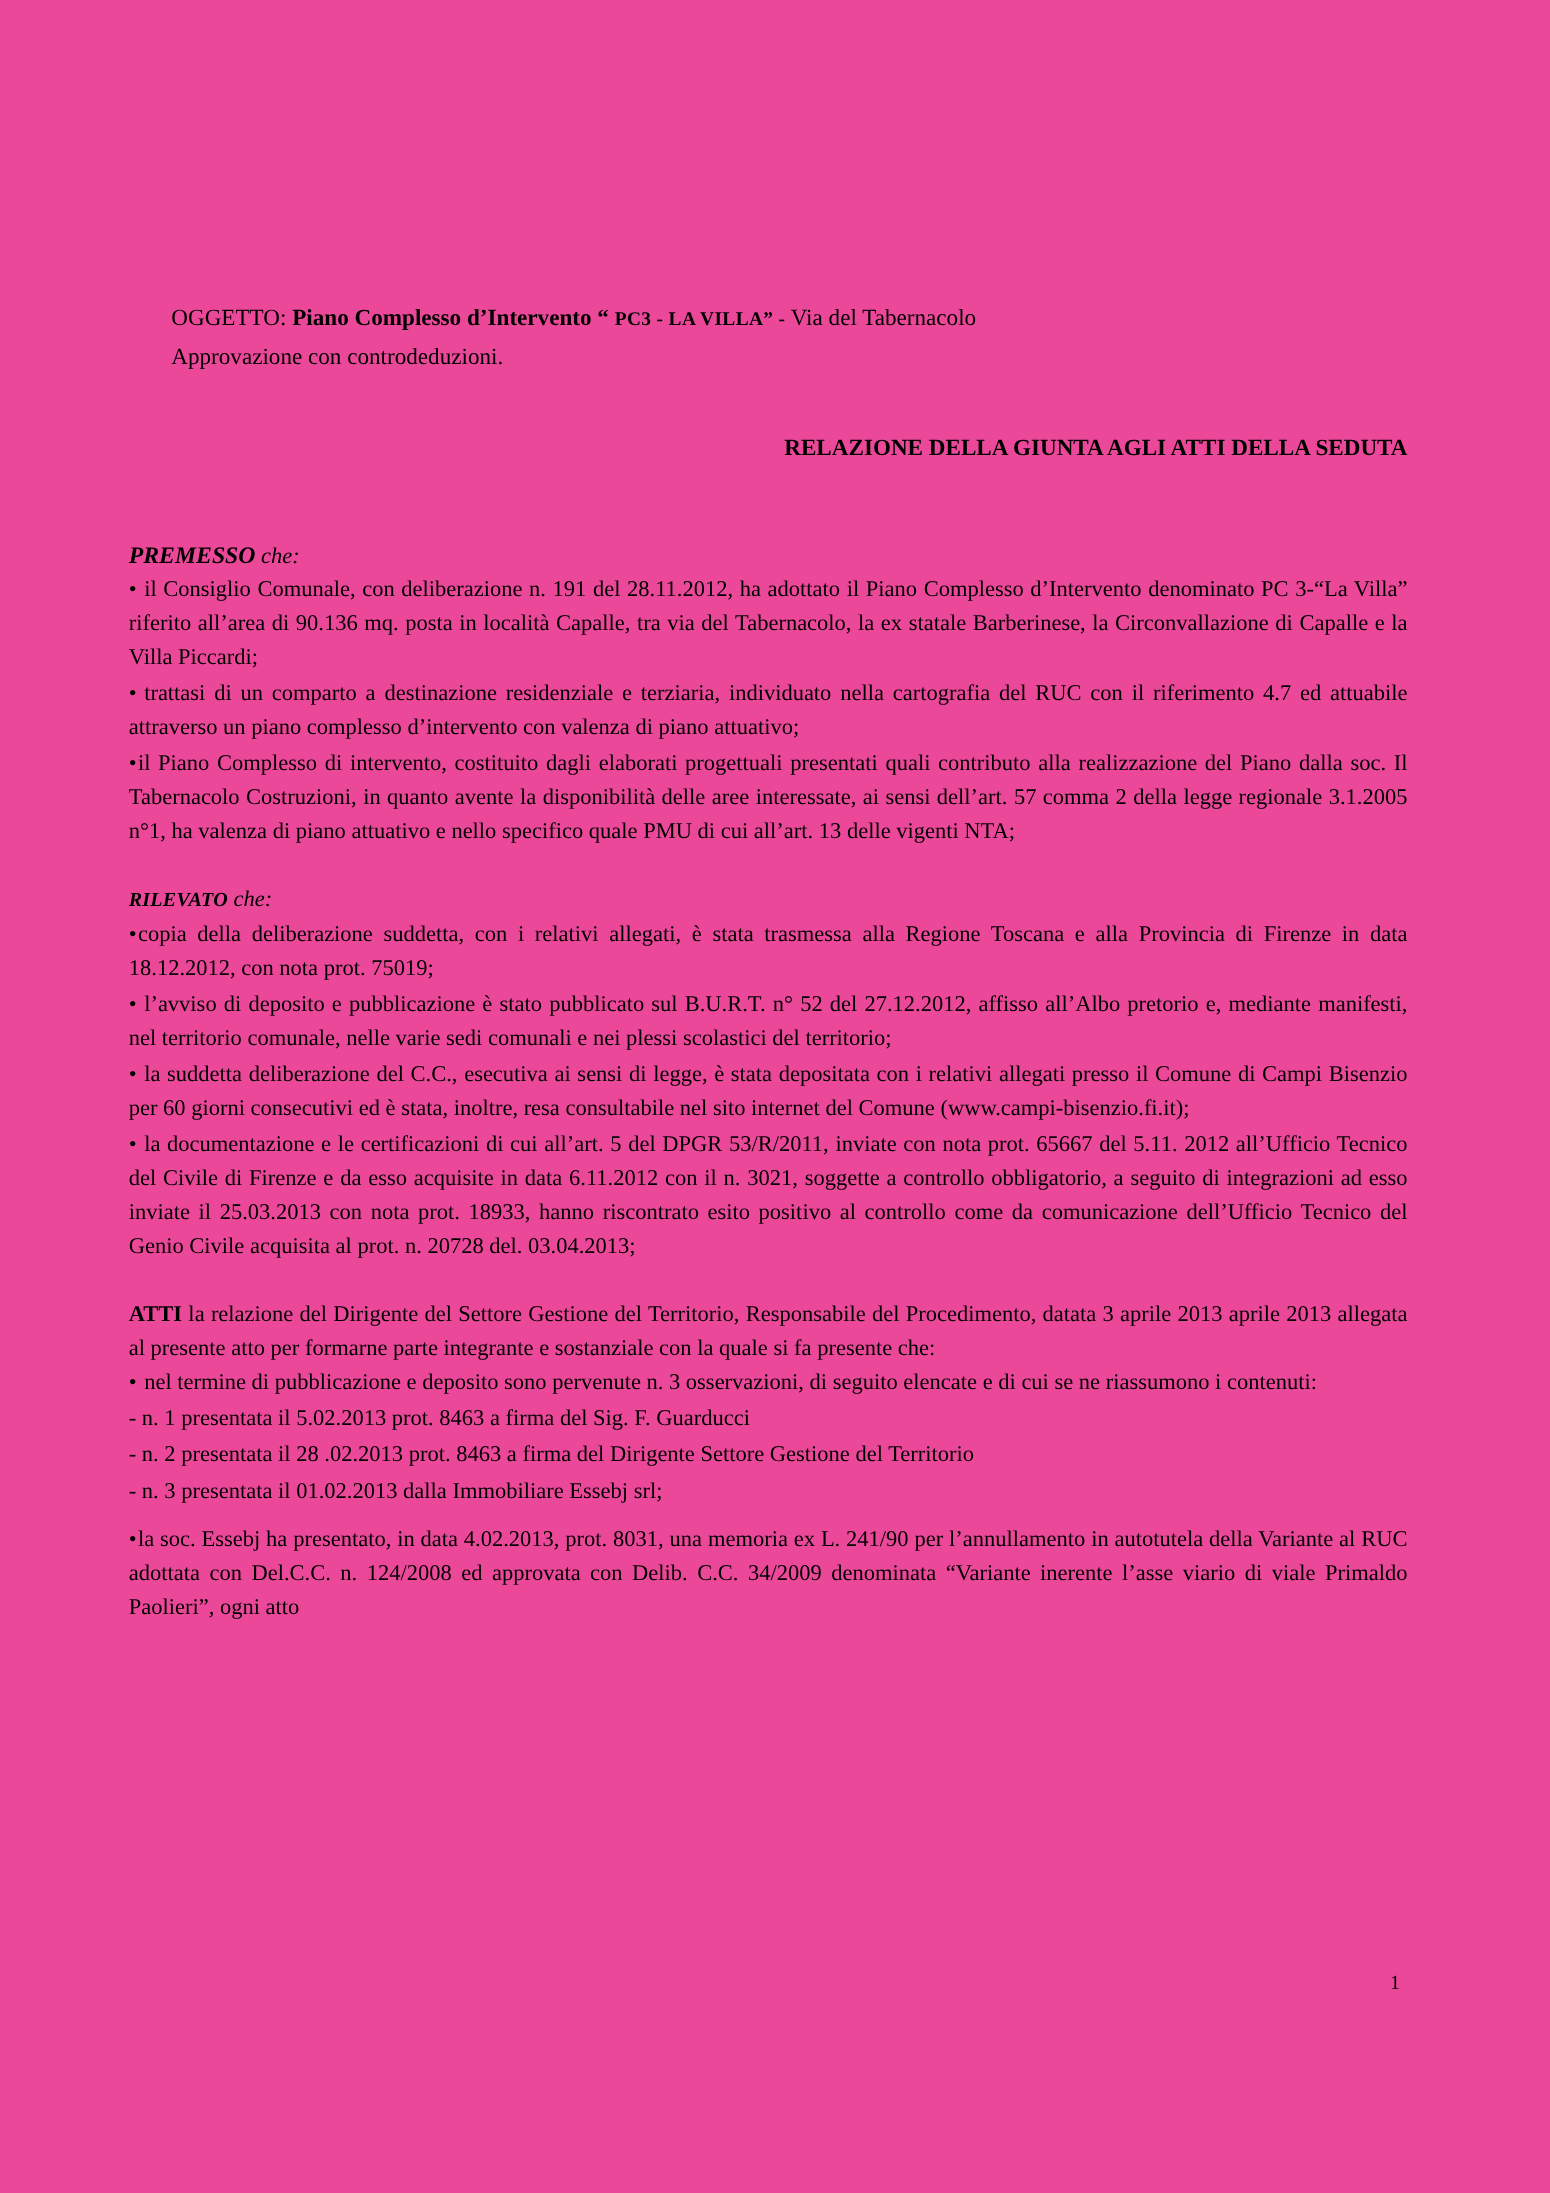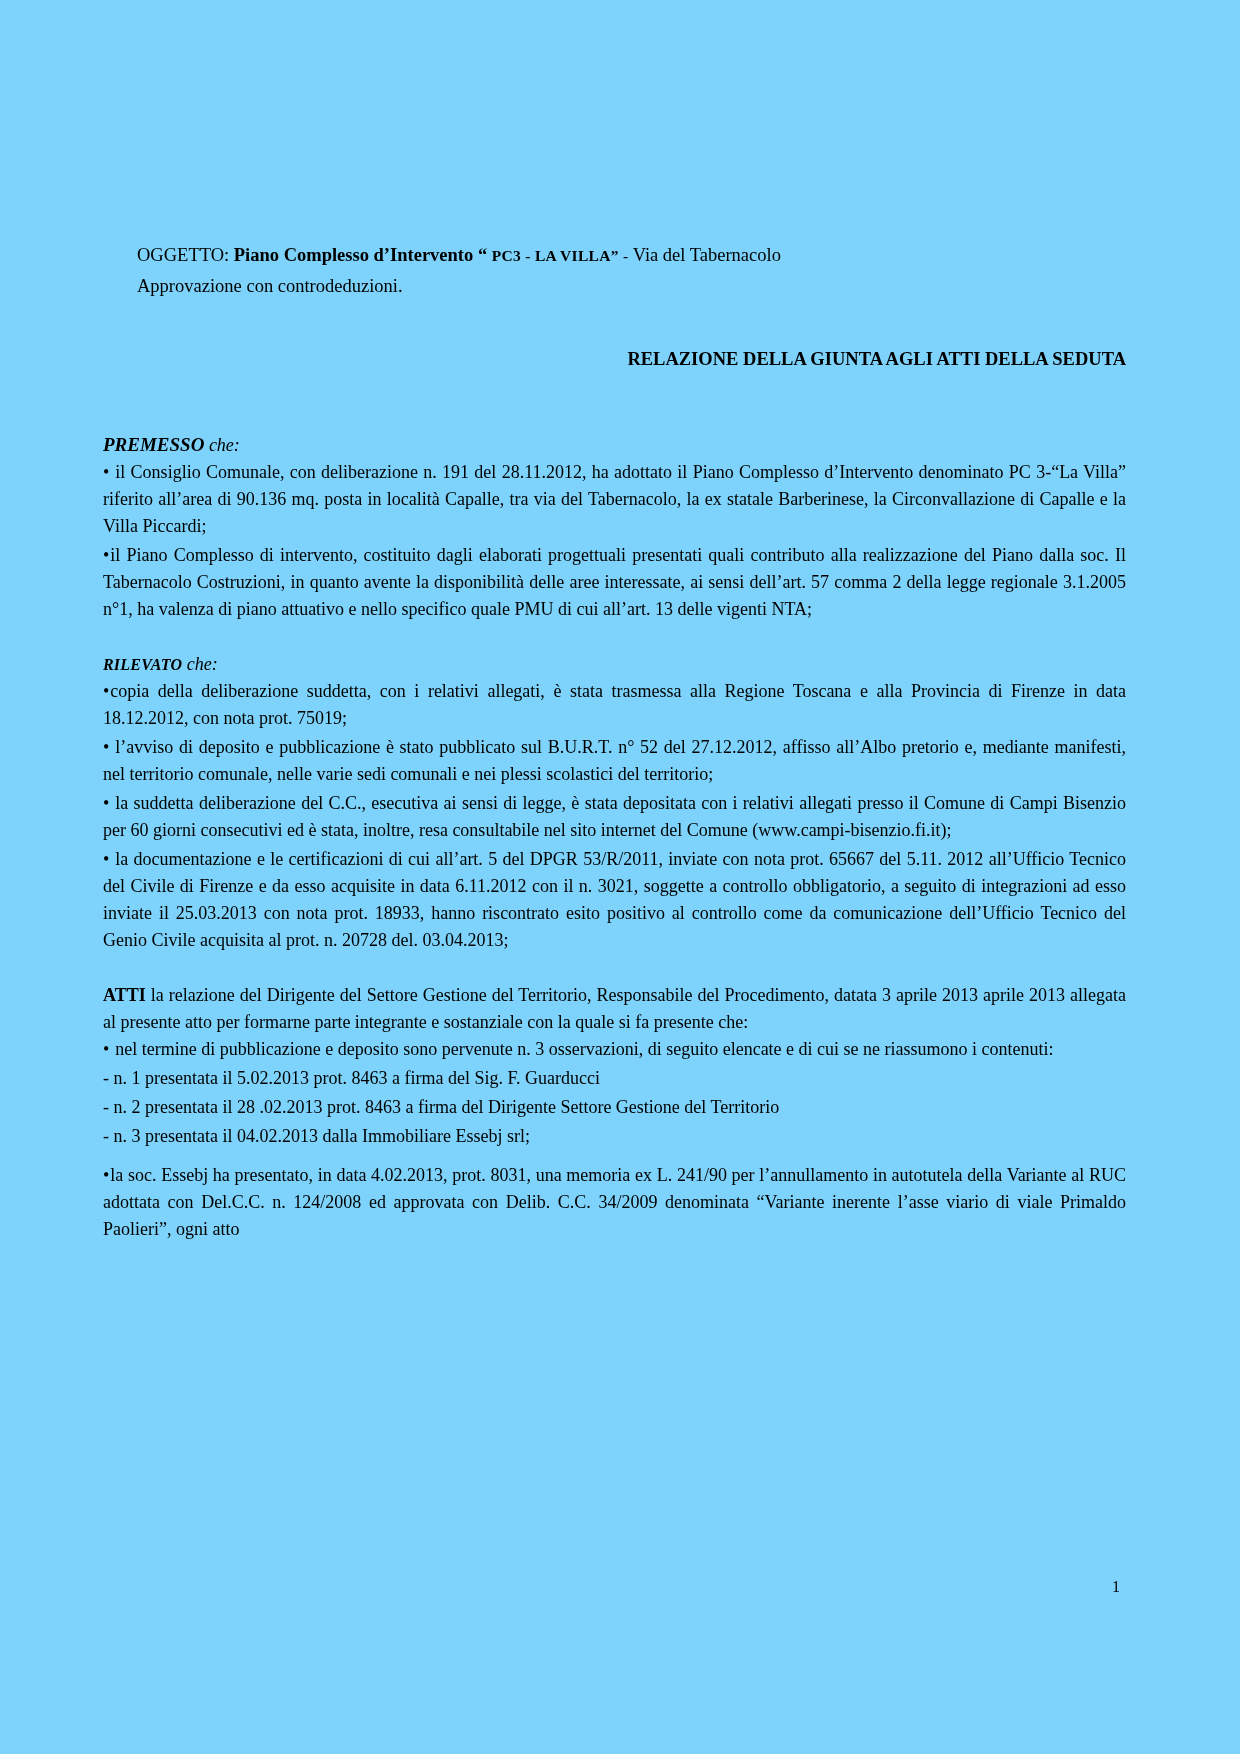--- a/index.html
+++ b/index.html
@@ -1,21 +1,21 @@
 <!DOCTYPE html>
 <html><head>
 <meta charset="utf-8">
 <style>
   * { box-sizing: border-box; }
   html, body { margin: 0; padding: 0; background: #ffffff; }
   .page {
     position: relative;
     width: 1240px;
     height: 1754px;
-    background: #7dd3fc;
+    background: #ec4899;
     color: #000000;
     font-family: "Liberation Serif", "DejaVu Serif", serif;
     overflow: hidden;
   }
   .doc {
     position: absolute;
     left: 103px;
     top: 240px;
     width: 1023px;
     font-size: 18px;
@@ -68,35 +68,36 @@
       <span>Via del Tabernacolo</span>
       <br>
       <span>Approvazione con controdeduzioni.</span>
     </p>
 
     <h1 class="title">RELAZIONE DELLA GIUNTA AGLI ATTI DELLA SEDUTA</h1>
 
     <p class="sec-heading"><span class="cap">PREMESSO</span><span> che:</span></p>
 
     <p class="para"><span class="marker">•</span><span>il Consiglio Comunale, con deliberazione n. 191 del 28.11.2012, ha adottato il Piano Complesso d’Intervento denominato PC 3-“La Villa” riferito all’area di 90.136 mq. posta in località Capalle, tra via del Tabernacolo, la ex statale Barberinese, la Circonvallazione di Capalle e la Villa Piccardi;</span></p>
+    <p class="para"><span class="marker">•</span><span>trattasi di un comparto a destinazione residenziale e terziaria, individuato nella cartografia del RUC con il riferimento 4.7 ed attuabile attraverso un piano complesso d’intervento con valenza di piano attuativo;</span></p>
     <p class="para"><span class="marker tight">•</span><span>il Piano Complesso di intervento, costituito dagli elaborati progettuali presentati quali contributo alla realizzazione del Piano dalla soc. Il Tabernacolo Costruzioni, in quanto avente la disponibilità delle aree interessate, ai sensi dell’art. 57 comma 2 della legge regionale 3.1.2005 n°1, ha valenza di piano attuativo e nello specifico quale PMU di cui all’art. 13 delle vigenti NTA;</span></p>
 
     <p class="sec-heading compact"><span class="cap">RILEVATO</span><span> che:</span></p>
 
     <p class="para"><span class="marker tight">•</span><span>copia della deliberazione suddetta, con i relativi allegati, è stata trasmessa alla Regione Toscana e alla Provincia di Firenze in data 18.12.2012, con nota prot. 75019;</span></p>
     <p class="para"><span class="marker">•</span><span>l’avviso di deposito e pubblicazione è stato pubblicato sul B.U.R.T. n° 52 del 27.12.2012, affisso all’Albo pretorio e, mediante manifesti, nel territorio comunale, nelle varie sedi comunali e nei plessi scolastici del territorio;</span></p>
     <p class="para"><span class="marker">•</span><span>la suddetta deliberazione del C.C., esecutiva ai sensi di legge, è stata depositata con i relativi allegati presso il Comune di Campi Bisenzio per 60 giorni consecutivi ed è stata, inoltre, resa consultabile nel sito internet del Comune (www.campi-bisenzio.fi.it);</span></p>
     <p class="para"><span class="marker">•</span><span>la documentazione e le certificazioni di cui all’art. 5 del DPGR 53/R/2011, inviate con nota prot. 65667 del 5.11. 2012 all’Ufficio Tecnico del Civile di Firenze e da esso acquisite in data 6.11.2012 con il n. 3021, soggette a controllo obbligatorio, a seguito di integrazioni ad esso inviate il 25.03.2013 con nota prot. 18933, hanno riscontrato esito positivo al controllo come da comunicazione dell’Ufficio Tecnico del Genio Civile acquisita al prot. n. 20728 del. 03.04.2013;</span></p>
 
     <p class="lead"><span class="b">ATTI</span><span> la relazione del Dirigente del Settore Gestione del Territorio, Responsabile del Procedimento, datata 3 aprile 2013 aprile 2013 allegata al presente atto per formarne parte integrante e sostanziale con la quale si fa presente che:</span></p>
 
     <p class="para"><span class="marker">•</span><span>nel termine di pubblicazione e deposito sono pervenute n. 3 osservazioni, di seguito elencate e di cui se ne riassumono i contenuti:</span></p>
 
     <p class="para plain">- n. 1 presentata il 5.02.2013 prot. 8463 a firma del Sig. F. Guarducci</p>
     <p class="para plain">- n. 2 presentata il 28 .02.2013 prot. 8463 a firma del  Dirigente Settore Gestione del Territorio</p>
-    <p class="para plain">- n. 3 presentata il 04.02.2013 dalla Immobiliare Essebj srl;</p>
+    <p class="para plain">- n. 3 presentata il 01.02.2013 dalla Immobiliare Essebj srl;</p>
 
     <p class="closing"><span class="marker tight">•</span><span>la soc. Essebj ha presentato, in data 4.02.2013, prot. 8031, una memoria ex L. 241/90 per l’annullamento in autotutela della Variante al RUC adottata con Del.C.C. n. 124/2008 ed approvata con Delib. C.C. 34/2009 denominata “Variante inerente l’asse viario di viale Primaldo Paolieri”, ogni atto</span></p>
 
   </div>
 
   <div class="pagenum">1</div>
 </div>
 
 </body></html>

